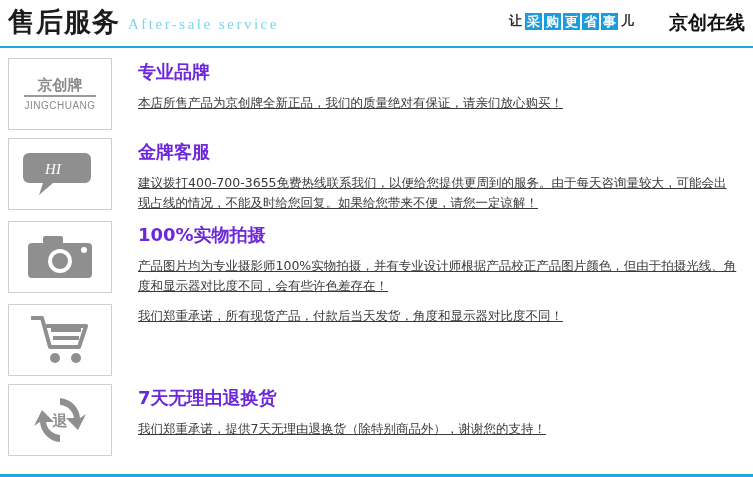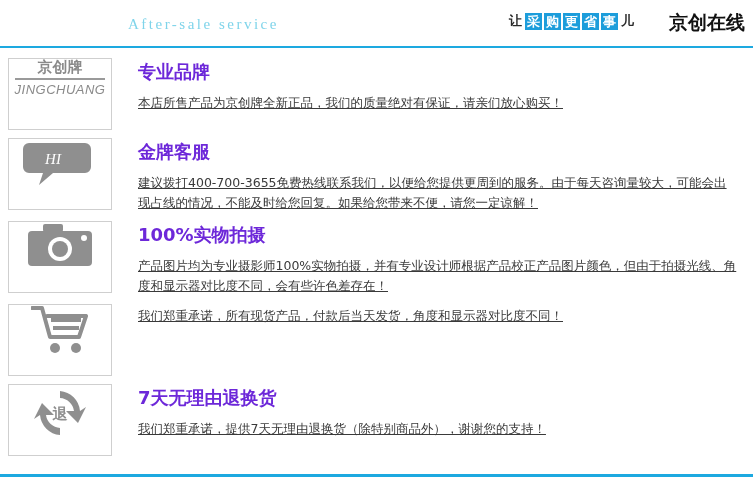--- a/index.html
+++ b/index.html
@@ -94,21 +94,21 @@
     align-items: flex-start;
     margin-bottom: 8px;
   }
   .icon-box {
     width: 104px;
     height: 72px;
     border: 1px solid #cfcfcf;
     box-sizing: border-box;
     flex: 0 0 104px;
     display: flex;
-    align-items: flex-start;
+    align-items: center;
     justify-content: center;
     background: #ffffff;
   }
   .row-text {
     padding-left: 26px;
     padding-top: 2px;
     flex: 1 1 auto;
   }
   .row-title {
     font-size: 18px;
@@ -137,44 +137,44 @@
     font-size: 15px;
     font-weight: bold;
     color: #8a8a8a;
     font-family: "DejaVu Sans", "Liberation Sans", sans-serif;
     border-bottom: 2px solid #9a9a9a;
     padding-bottom: 2px;
     margin-bottom: 3px;
   }
   .logo-badge .en {
     display: block;
-    font-size: 13px;
+    font-size: 10px;
     letter-spacing: 0.5px;
     color: #8a8a8a;
     font-family: "Liberation Sans", sans-serif;
-    font-style: italic;
   }
 
   svg { display: block; }
 
   .footer-rule {
     position: absolute;
     left: 0;
     right: 0;
     bottom: 0;
     height: 3px;
     background: #1da9e0;
   }
 </style>
 </head>
 <body>
 
 <div class="page">
 
   <div class="header">
+    <div class="header-title">售后服务</div>
     <div class="header-subtitle">After-sale service</div>
 
     <div class="promo">
       <span class="plain">让</span>
       <span class="blk">采</span>
       <span class="blk">购</span>
       <span class="blk">更</span>
       <span class="blk">省</span>
       <span class="blk">事</span>
       <span class="plain">儿</span>

